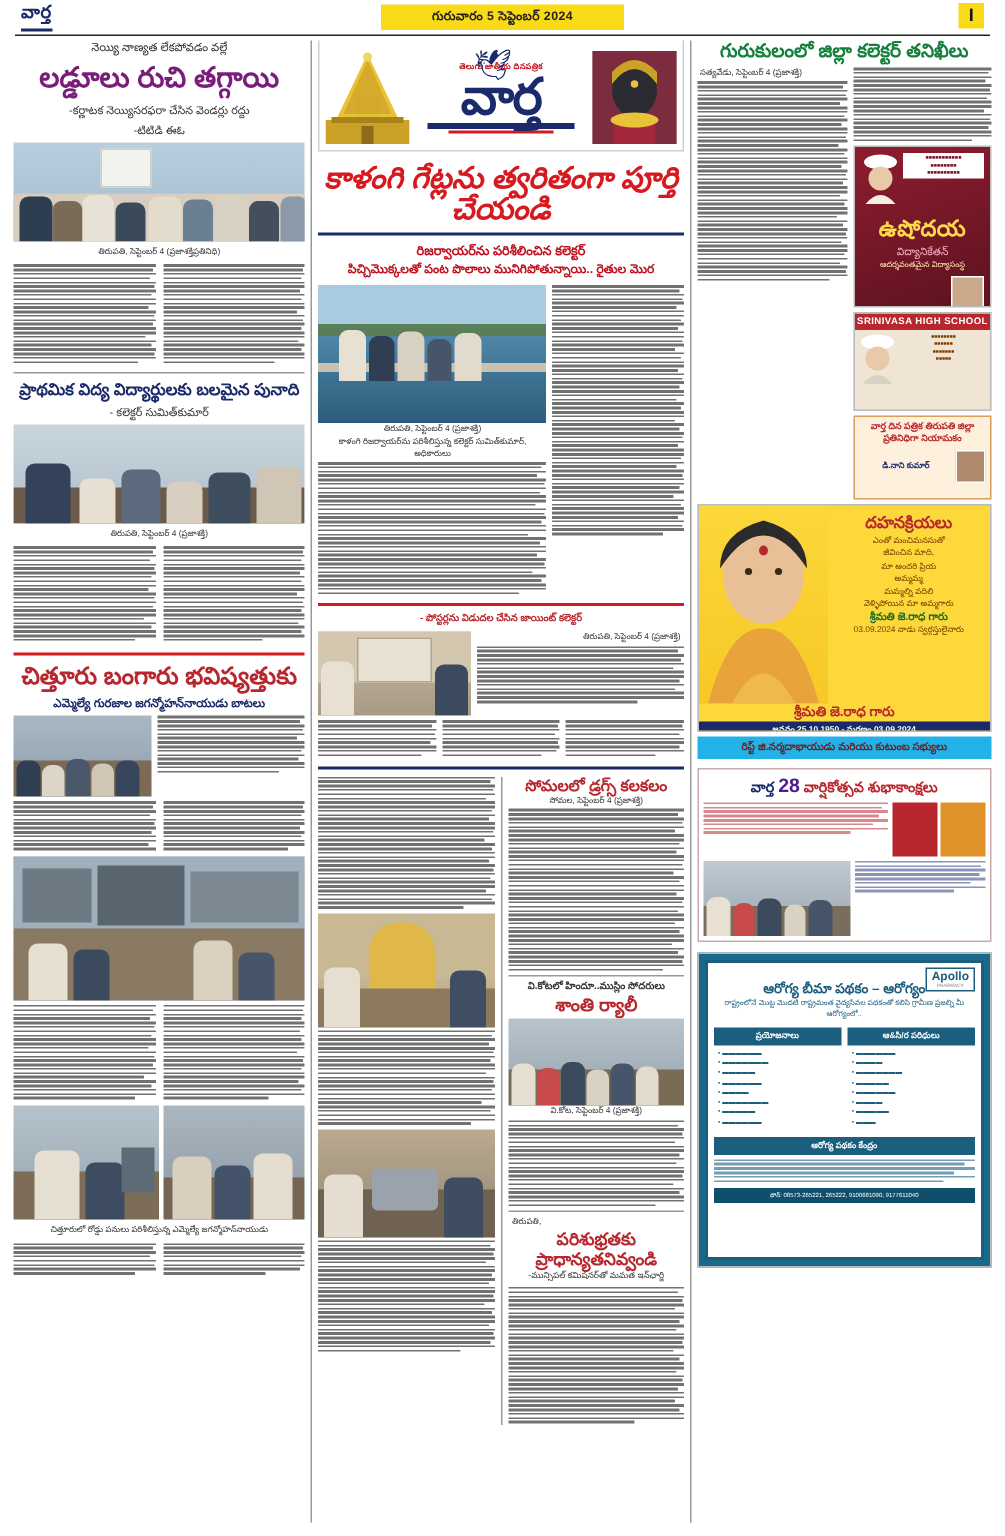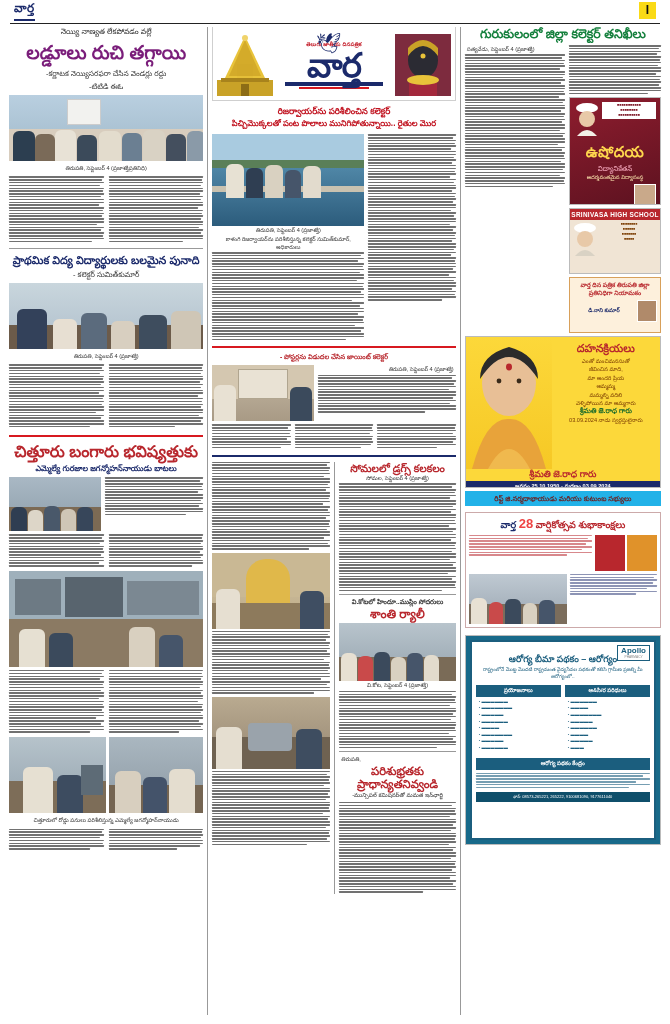--- a/index.html
+++ b/index.html
@@ -104,21 +104,21 @@
 
   .ad-memorial { background:#fcd83a; position:relative; }
   .mem-title { color:#b8272d; font-size:11px; font-weight:bold; text-align:center; padding-top:3px; }
   .mem-line { font-size:5.6px; color:#7a3b00; text-align:center; line-height:1.5; }
   .mem-name { font-size:9px; font-weight:bold; color:#b8272d; text-align:center; }
   .mem-dates { background:#1b2a6b; color:#fff; font-size:5.6px; text-align:center; padding:2px 0; font-weight:bold; }
   .mem-foot { background:#22b2e8; color:#6b1f1f; font-size:7px; font-weight:bold; text-align:center; padding:3px 2px; line-height:1.3; }
 
   .ad-anniv { background:#fff; border:1px solid #caa; padding:3px; }
   .anniv-title { font-size:9.5px; font-weight:bold; color:#b8272d; text-align:center; line-height:1.2; }
-  .anniv-28 { color:#ef4444; font-size:13px; }
+  .anniv-28 { color:#4c1d95; font-size:13px; }
   .anniv-foot { background:#d92b2b; color:#fff; font-size:10px; font-weight:bold; text-align:center; padding:2px 0; }
   .anniv-foot2 { background:#1b2a6b; color:#fff; font-size:8px; font-weight:bold; text-align:center; padding:2px 0; }
 
   .ad-apollo { background:#186a8a; padding:4px; }
   .apollo-inner { background:#fff; border:2px solid #1b5e7e; padding:4px; position:relative; height:100%; }
   .apollo-logo { position:absolute; right:4px; top:3px; background:#fff; border:1px solid #1b5e7e; padding:1px 3px; text-align:center; }
   .apollo-logo .a { color:#1b5e7e; font-size:8px; font-weight:bold; line-height:1; }
   .apollo-logo .b { color:#888; font-size:3.2px; }
   .apollo-title { color:#1b5e7e; font-size:9px; font-weight:bold; text-align:center; margin-top:8px; }
   .apollo-sub { color:#1b5e7e; font-size:5px; text-align:center; line-height:1.4; }
@@ -130,20 +130,21 @@
   .thinrule { height:1px; background:#999; }
   .vrule { width:1px; background:#999; }
 </style>
 </head>
 <body>
 
 <div class="page">
 
   <div class="topstrip">
     <div class="tsbrand">వార్త</div>
+    <div class="tsdate">గురువారం 5 సెప్టెంబర్ 2024</div>
     <div class="tspage">I</div>
   </div>
   <div class="ruleline"></div>
 
   <div class="cols">
 
     <div class="col colL">
 
       <div class="kicker">నెయ్యి నాణ్యత లేకపోవడం వల్లే</div>
       <div class="hl-purple">లడ్డూలు రుచి తగ్గాయి</div>
@@ -498,20 +499,21 @@
               <ellipse cx="28" cy="26" rx="15" ry="18" fill="#2b2b33"></ellipse>
               <path d="M13 22 Q28 2 43 22 L43 14 Q28 -2 13 14 Z" fill="#c9a227"></path>
               <circle cx="28" cy="22" r="2.5" fill="#e8c33a"></circle>
               <rect x="14" y="44" width="28" height="18" fill="#a3283c"></rect>
               <ellipse cx="28" cy="46" rx="16" ry="5" fill="#e8c33a"></ellipse>
             </svg>
           </div>
         </div>
       </div>
 
+      <div class="mast-headline">కాళంగి గేట్లను త్వరితంగా పూర్తి చేయండి</div>
       <div class="hl-red-sm" style="font-size:8.6px;margin-top:2px;">రిజర్వాయర్‌ను పరిశీలించిన కలెక్టర్</div>
       <div class="hl-red-sm" style="font-size:8.2px;">పిచ్చిమొక్కలతో పంట పొలాలు మునిగిపోతున్నాయి.. రైతుల మొర</div>
 
       <div style="display:flex;gap:4px;margin-top:2px;">
         <div style="width:152px;">
           <div class="photo" style="height:92px;background:linear-gradient(#9fc6dd 0%,#7fb0cf 45%,#4d7f9e 46%,#2f5d7a 100%);">
             <div style="position:absolute;left:0;top:0;width:100%;height:26px;background:#a9cbe0;"></div>
             <div style="position:absolute;left:0;top:26px;width:100%;height:8px;background:#5a7f58;"></div>
             <div style="position:absolute;left:0;top:34px;width:100%;height:58px;background:linear-gradient(#4f86a6,#2c5c7c);"></div>
             <div style="position:absolute;left:0;top:52px;width:100%;height:6px;background:#c9c2b0;"></div>

